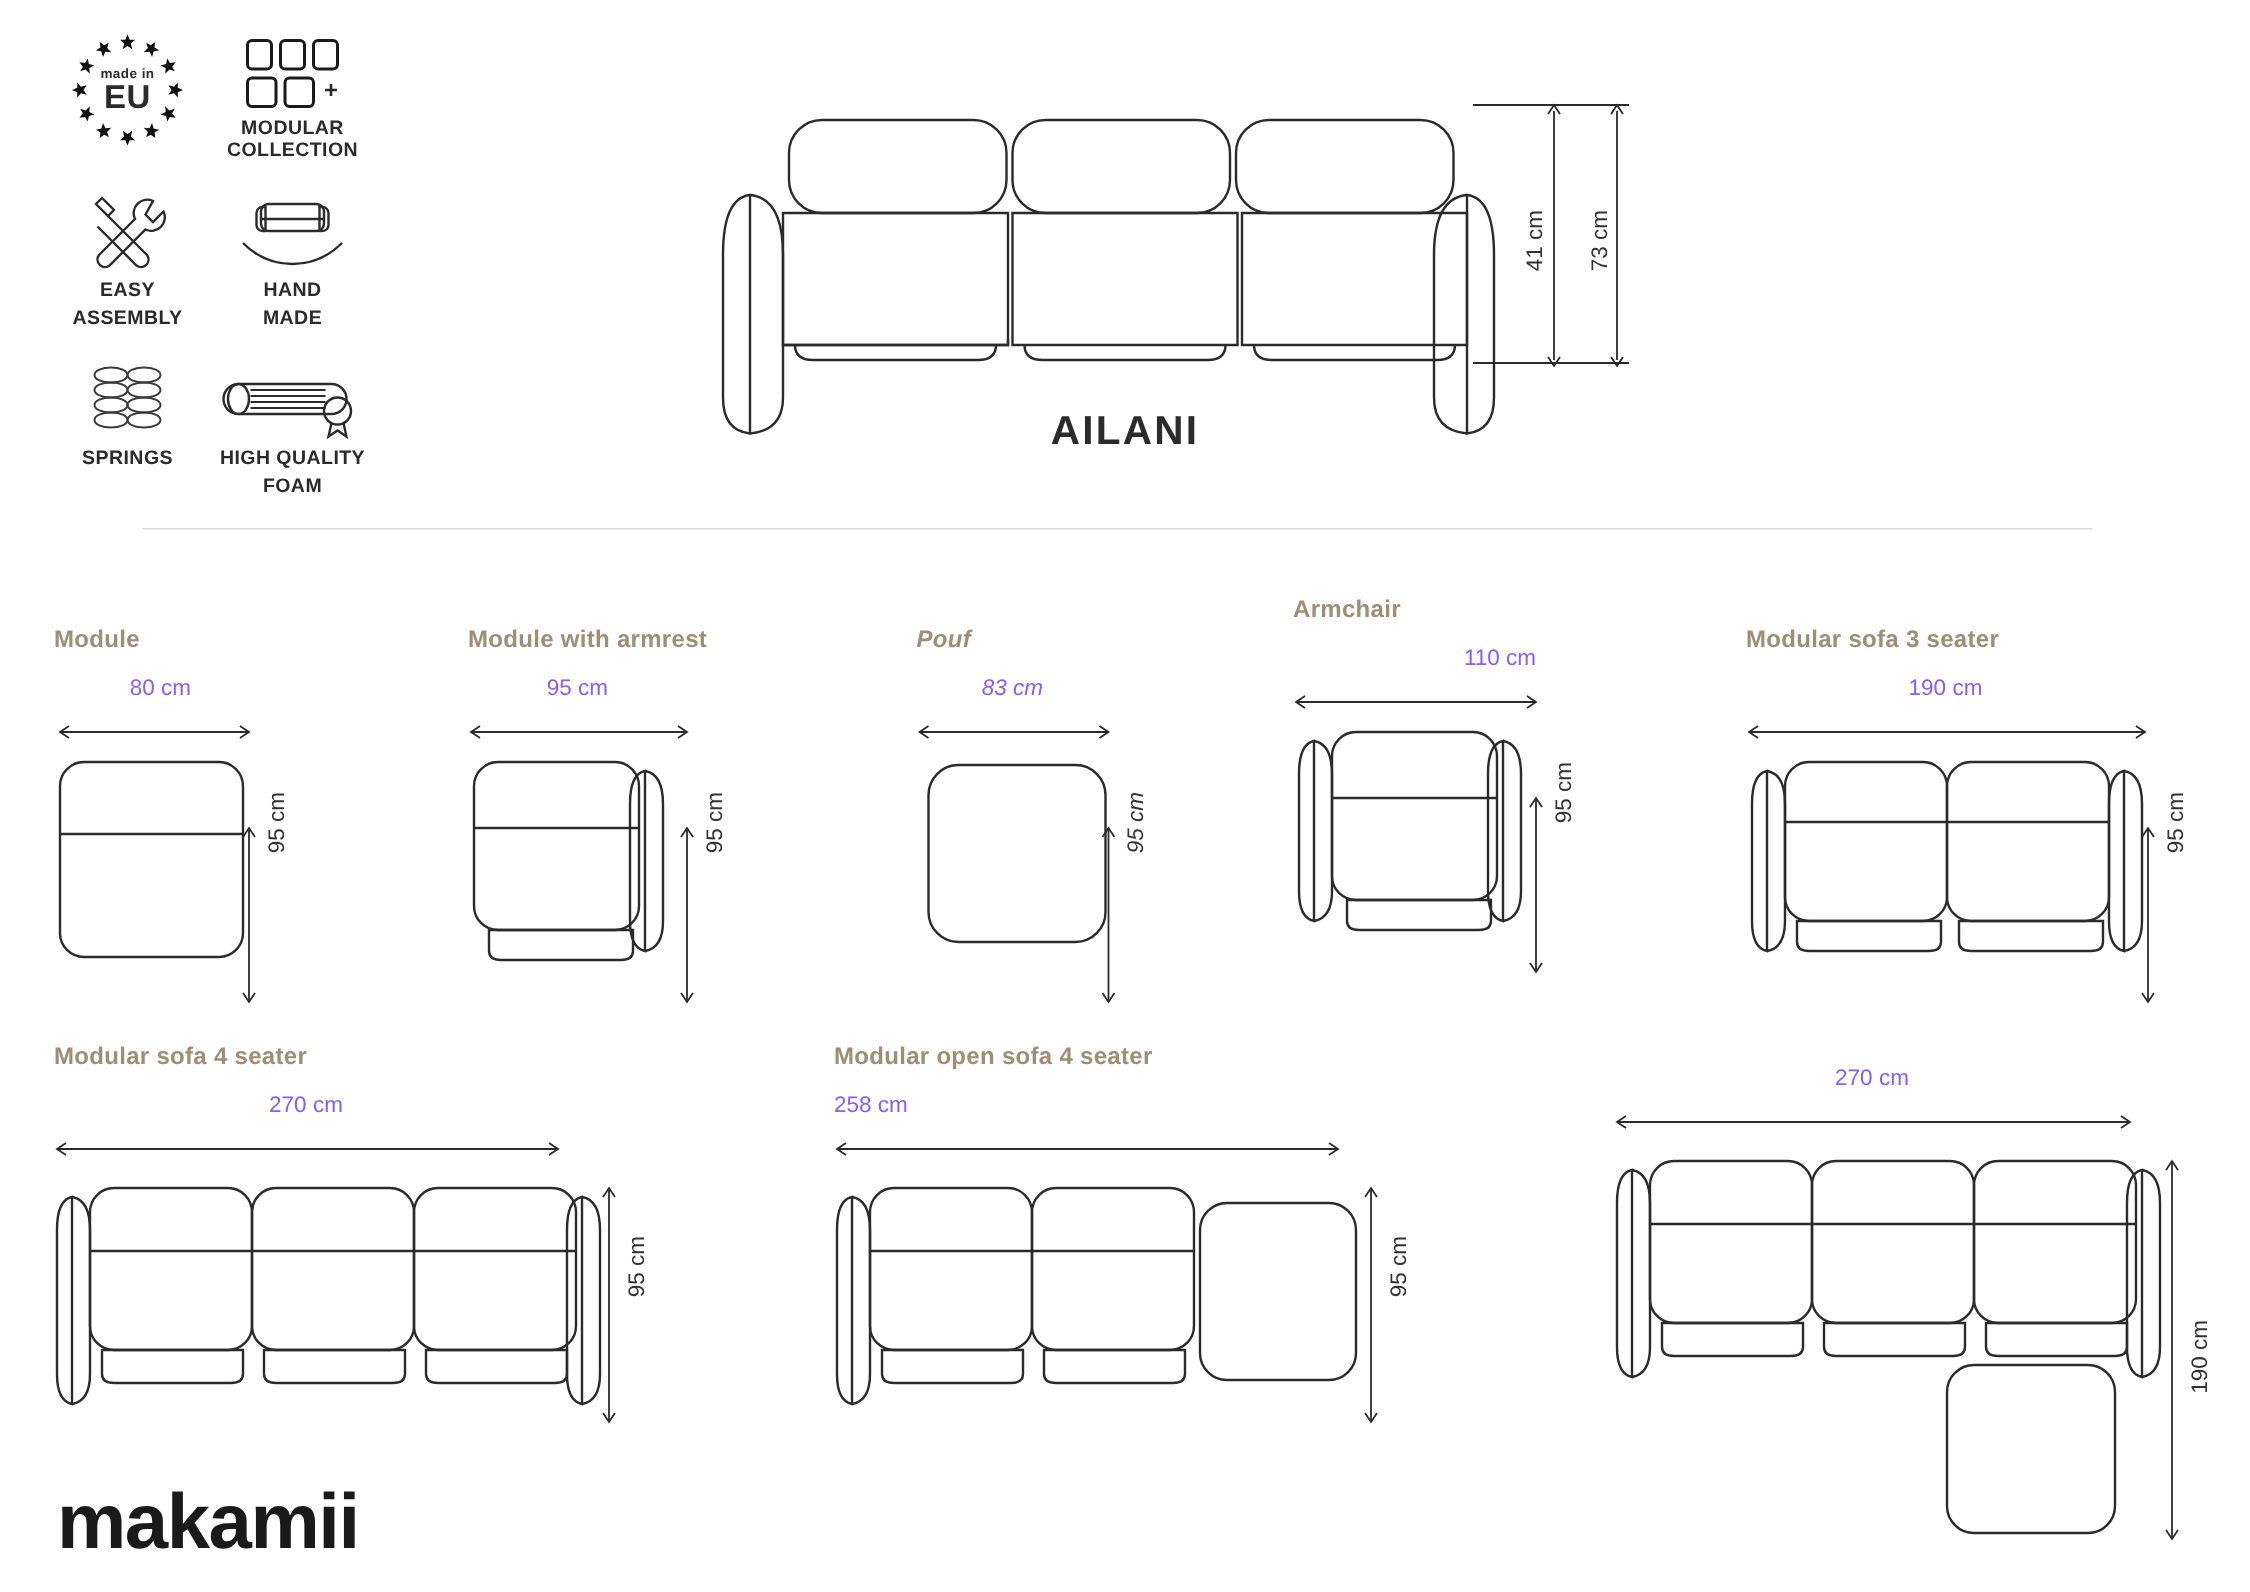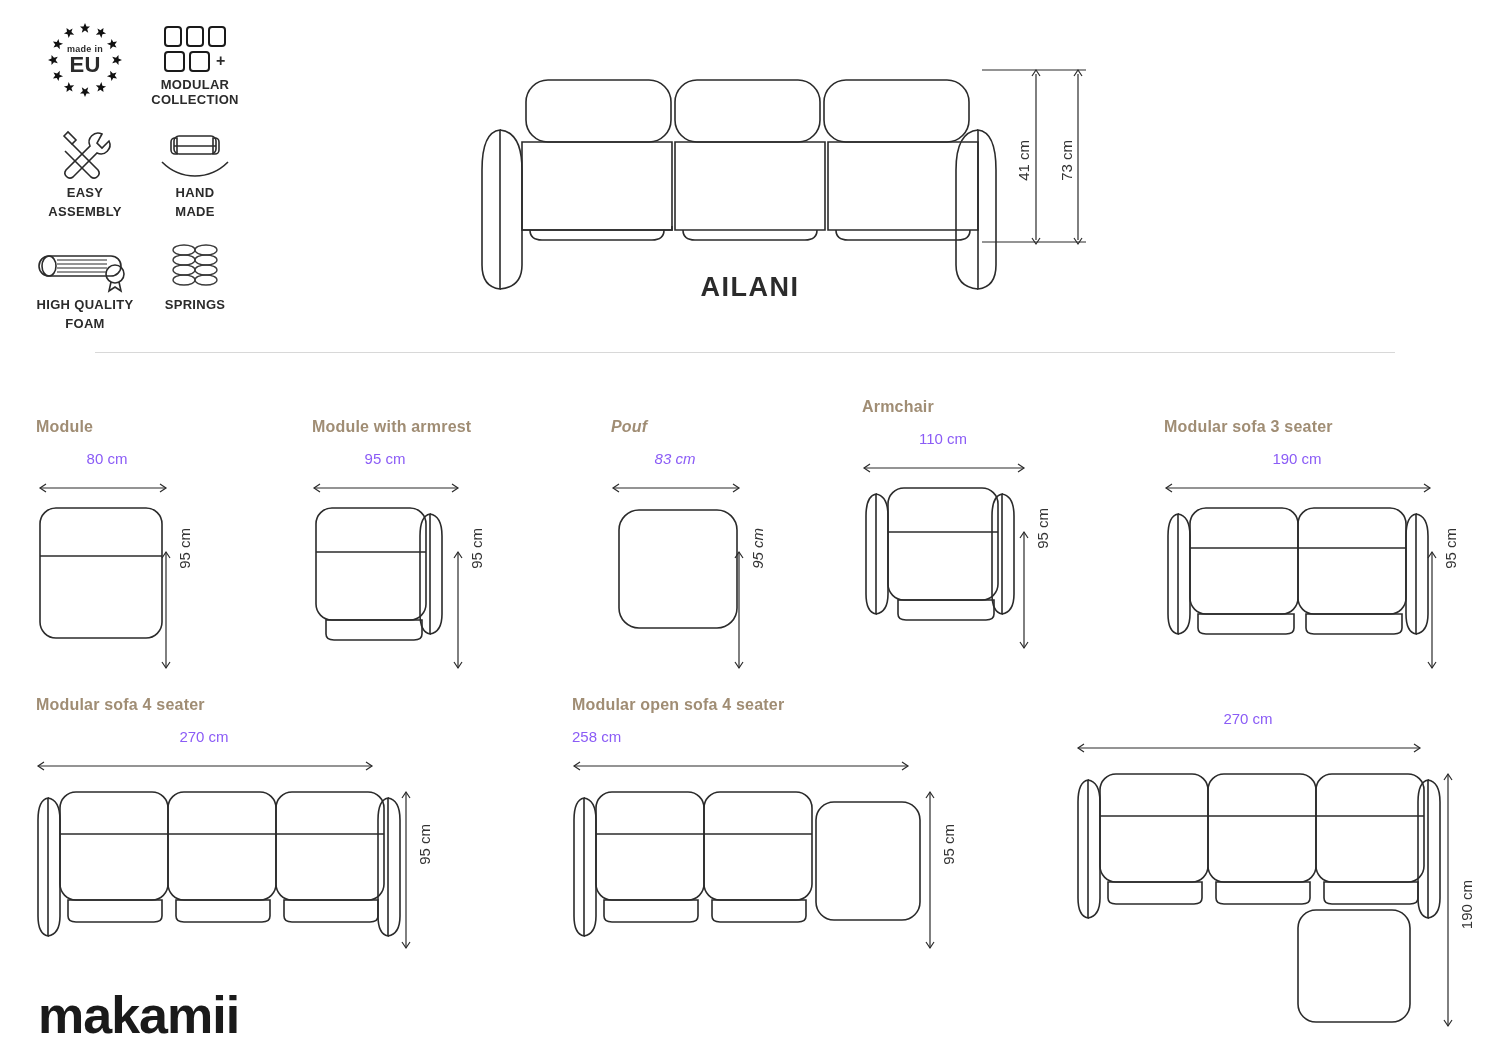--- a/index.html
+++ b/index.html
@@ -146,48 +146,48 @@
           <path class="stroke" d="M61 12 a4 4 0 0 0-4-4 h-2 v16 h2 a4 4 0 0 0 4-4 z"></path>
           <path class="stroke" d="M4 32 q14 14 33 14 q19 0 33-14"></path>
         </svg>
         <div class="cap">HAND</div>
         <div class="cap">MADE</div>
       </div>
     </div>
 
     <div class="badge-row" style="margin-top:22px;">
       <div class="badge">
-        <svg class="icon-svg" width="96" height="52" viewBox="0 0 96 52">
-          <path class="stroke" d="M12 14 h62 a10 10 0 0 1 0 20 h-62 a10 10 0 0 1 0 -20 z"></path>
-          <ellipse class="stroke" cx="12" cy="24" rx="7" ry="10"></ellipse>
-          <g stroke="#2b2b2b" stroke-width="1.2">
-            <path d="M20 18 h50 M20 22 h50 M20 26 h50 M20 30 h50"></path>
-          </g>
-          <circle class="stroke" cx="78" cy="32" r="9"></circle>
-          <path class="stroke" d="M74 40 l-2 9 l6 -4 l6 4 l-2 -9"></path>
-        </svg>
-        <div class="cap">HIGH QUALITY</div>
-        <div class="cap">FOAM</div>
-      </div>
-
-      <div class="badge">
         <svg class="icon-svg" width="58" height="52" viewBox="0 0 58 52">
           <g class="stroke-thin">
             <ellipse cx="18" cy="8" rx="11" ry="5"></ellipse>
               <ellipse cx="18" cy="18" rx="11" ry="5"></ellipse>
             <ellipse cx="18" cy="28" rx="11" ry="5"></ellipse>
               <ellipse cx="18" cy="38" rx="11" ry="5"></ellipse>
             <ellipse cx="40" cy="8" rx="11" ry="5"></ellipse>
               <ellipse cx="40" cy="18" rx="11" ry="5"></ellipse>
             <ellipse cx="40" cy="28" rx="11" ry="5"></ellipse>
               <ellipse cx="40" cy="38" rx="11" ry="5"></ellipse>
           </g>
         </svg>
         <div class="cap">SPRINGS</div>
       </div>
+
+      <div class="badge">
+        <svg class="icon-svg" width="96" height="52" viewBox="0 0 96 52">
+          <path class="stroke" d="M12 14 h62 a10 10 0 0 1 0 20 h-62 a10 10 0 0 1 0 -20 z"></path>
+          <ellipse class="stroke" cx="12" cy="24" rx="7" ry="10"></ellipse>
+          <g stroke="#2b2b2b" stroke-width="1.2">
+            <path d="M20 18 h50 M20 22 h50 M20 26 h50 M20 30 h50"></path>
+          </g>
+          <circle class="stroke" cx="78" cy="32" r="9"></circle>
+          <path class="stroke" d="M74 40 l-2 9 l6 -4 l6 4 l-2 -9"></path>
+        </svg>
+        <div class="cap">HIGH QUALITY</div>
+        <div class="cap">FOAM</div>
+      </div>
     </div>
   </div>
 
   <div class="hero">
     <svg width="640" height="260" viewBox="0 0 640 260">
       <g class="stroke">
 
         <path d="M30 70 q-18 2 -18 40 v95 q0 22 18 24 v-159 z"></path>
         <path d="M30 70 q22 2 22 40 v95 q0 22 -22 24"></path>
 
@@ -290,21 +290,21 @@
           <rect x="8" y="32" width="118" height="118" rx="20"></rect>
         </g>
       </svg>
       <div style="position:absolute;left:138px;top:78px;" class="dim-v">95 cm</div>
     </div>
   </div>
 
   <div class="item" style="left:862px;top:398px;">
     <div class="item-title">Armchair</div>
     <div style="position:relative;width:230px;height:215px;margin-top:14px;">
-      <div style="position:absolute;left:0px;top:0;width:162px;text-align:center;" class="dim-h">110 cm</div>
+      <div style="position:absolute;left:0px;top:0;width:162px;text-align:right;" class="dim-h">110 cm</div>
       <svg width="230" height="190" viewBox="0 0 230 190" style="position:absolute;left:0;top:28px;">
         <g stroke="#2b2b2b" stroke-width="1.2" fill="none">
           <path d="M2 10 h160"></path>
             <path d="M8 6 l-6 4 l6 4"></path>
             <path d="M156 6 l6 4 l-6 4"></path>
           <path d="M162 74 v116"></path>
             <path d="M158 80 l4 -6 l4 6"></path>
             <path d="M158 184 l4 6 l4 -6"></path>
         </g>
         <g class="stroke">
@@ -377,21 +377,21 @@
           <path d="M352 42 q12 2 12 22 v96 q0 18 -12 20"></path>
           <path d="M32 144 h94 v16 q0 6 -8 6 h-78 q-8 0 -8 -6 z"></path>
           <path d="M140 144 h94 v16 q0 6 -8 6 h-78 q-8 0 -8 -6 z"></path>
           <path d="M248 144 h94 v16 q0 6 -8 6 h-78 q-8 0 -8 -6 z"></path>
         </g>
       </svg>
       <div style="position:absolute;left:380px;top:96px;" class="dim-v">95 cm</div>
     </div>
   </div>
 
-  <div class="item" style="left:572px;top:696px;">
+  <div class="item" style="left:556px;top:696px;">
     <div class="item-title">Modular open sofa 4 seater</div>
     <div style="position:relative;width:420px;height:230px;margin-top:14px;">
       <div style="position:absolute;left:0px;top:0;width:336px;text-align:left;" class="dim-h">258 cm</div>
       <svg width="420" height="200" viewBox="0 0 420 200" style="position:absolute;left:0;top:28px;">
         <g stroke="#2b2b2b" stroke-width="1.2" fill="none">
           <path d="M2 10 h334"></path>
             <path d="M8 6 l-6 4 l6 4"></path>
             <path d="M330 6 l6 4 l-6 4"></path>
           <path d="M358 36 v156"></path>
             <path d="M354 42 l4 -6 l4 6"></path>

